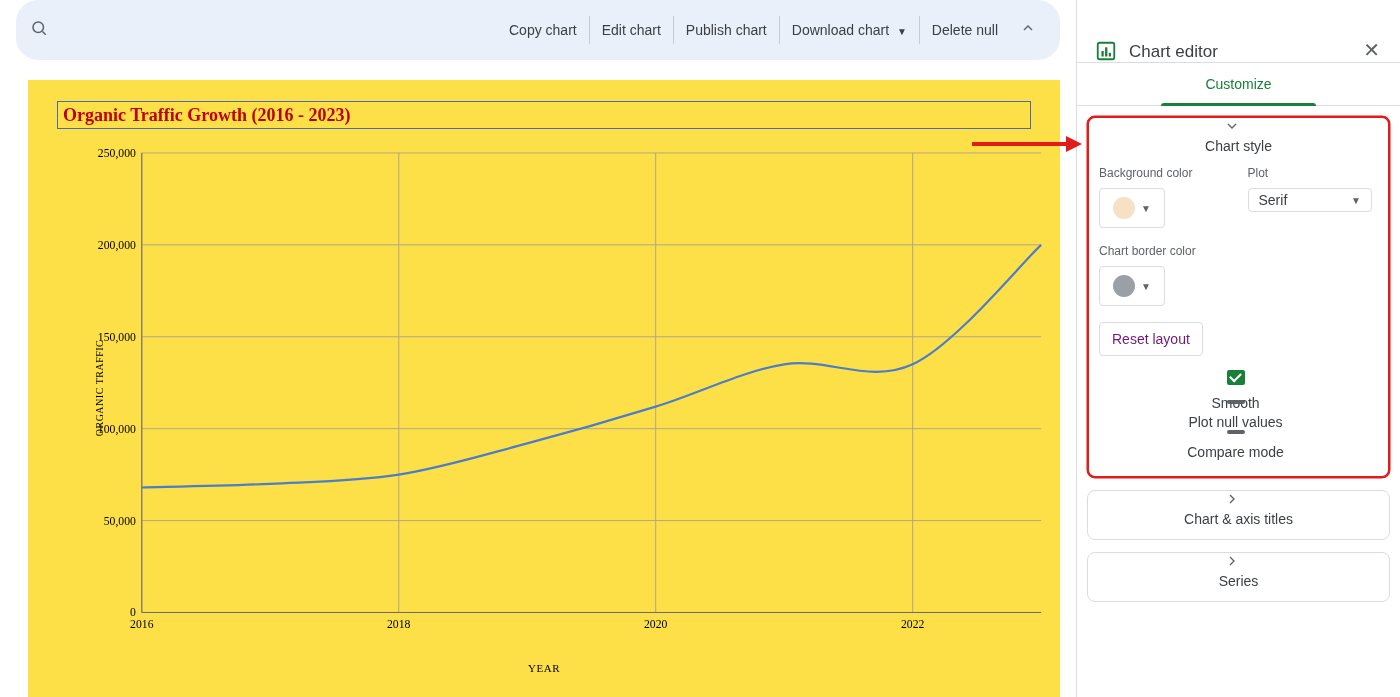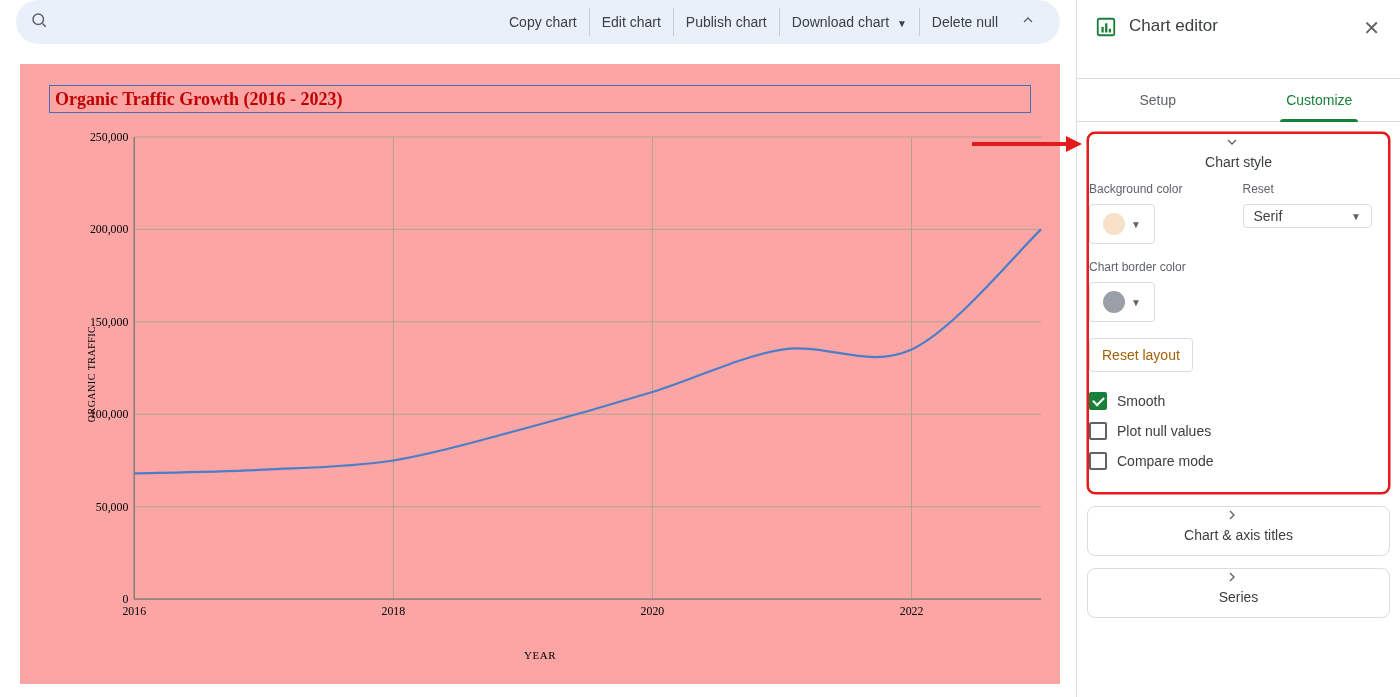--- a/index.html
+++ b/index.html
@@ -1,64 +1,64 @@
 <!DOCTYPE html>
 <html><head>
 <meta charset="utf-8">
 <style>
   * { box-sizing: border-box; margin: 0; padding: 0; font-family: Arial, sans-serif; }
   body { width: 1400px; height: 697px; background: #fff; display: flex; overflow: hidden; }
   .left-pane { width: 1076px; height: 697px; display: flex; flex-direction: column; }
   .right-pane { width: 324px; height: 697px; border-left: 1px solid #dadce0; display: flex; flex-direction: column; }
 
   
-  .toolbar { height: 44px; margin: 0 16px 0 16px; background: #eaf0f9; border-radius: 22px; display: flex; align-items: center; padding: 0 14px; }
+  .toolbar { height: 60px; margin: 0 16px 0 16px; background: #eaf0f9; border-radius: 22px; display: flex; align-items: center; padding: 0 14px; }
   .toolbar .search { flex: 0 0 auto; color: #5f6368; }
   .toolbar .spacer { flex: 1; }
   .toolbar .btn { color: #3c4043; font-size: 14px; padding: 6px 12px; cursor: pointer; border-right: 1px solid #c7ccd1; }
   .toolbar .btn:last-of-type { border-right: none; }
   .toolbar .chev { width: 36px; text-align: center; color: #5f6368; cursor: pointer; }
 
   
-  .chart-area { position: relative; margin: 20px 16px 0 20px; background: #fca5a5; height: 620px; border: 1px dashed transparent; }
+  .chart-area { position: relative; margin: 20px 16px 0 28px; background: #fde047; height: 620px; border: 1px dashed transparent; }
   .chart-title-box { position: absolute; left: 28px; right: 28px; top: 20px; height: 28px; border: 1px solid #4a6db5; }
   .chart-title { position: absolute; left: 30px; top: 20px; font-family: Georgia, 'Times New Roman', serif; font-weight: bold; color: #c00000; font-size: 18px; line-height: 28px; padding-left: 4px; }
   .plot-wrap { position: absolute; left: 60px; top: 68px; right: 12px; bottom: 62px; }
   .y-axis-label { position: absolute; left: 22px; top: 50%; transform: translateY(-50%) rotate(-90deg); transform-origin: center; font-family: Georgia, serif; font-size: 10px; letter-spacing: 0.5px; color: #000; }
   .x-axis-label { position: absolute; bottom: 22px; left: 50%; transform: translateX(-50%); font-family: Liberation Serif, serif; font-size: 11px; letter-spacing: 0.5px; color: #000; }
 
   
   .arrow { position: absolute; left: 972px; top: 136px; width: 110px; height: 16px; }
 
   
-  .editor-header { display: flex; align-items: flex-start; height: 62px; padding: 0 20px 0 18px; margin-top: 16px; }
+  .editor-header { display: flex; align-items: flex-end; height: 62px; padding: 0 20px 0 18px; }
   .editor-header svg.icon { margin-right: 12px; }
   .editor-header h2 { font-size: 17px; font-weight: 500; color: #3c4043; flex: 1; }
   .editor-header .close { color: #5f6368; cursor: pointer; font-size: 20px; }
   .tabs { display: flex; height: 44px; border-top: 1px solid #dadce0; border-bottom: 1px solid #dadce0; }
   .tab { flex: 1; display: flex; align-items: center; justify-content: center; font-size: 14px; color: #5f6368; cursor: pointer; position: relative; }
   .tab.active { color: #188038; font-weight: 500; }
   .tab.active::after { content: ""; position: absolute; bottom: -1px; left: 26%; right: 26%; height: 3px; background: #188038; border-radius: 3px 3px 0 0; }
 
   .sections { flex: 1; overflow: auto; padding: 10px 10px 0 10px; }
   .section { border: 1px solid #dadce0; border-radius: 8px; margin-bottom: 12px; background: #fff; }
   .section.highlight { border: 2px solid #e21b1b; box-shadow: 0 0 0 0.5px #e21b1b; }
   .section-header { display: flex; align-items: center; height: 48px; padding: 0 16px; cursor: pointer; flex-direction: column; }
   .section-header .chev-icon { width: 20px; color: #5f6368; margin-right: 10px; }
   .section-header .label { font-size: 14px; color: #3c4043; font-weight: 500; }
-  .section-body { padding: 0 16px 16px 0; }
+  .section-body { padding: 0 16px 16px 10px; }
   .row { display: flex; gap: 24px; margin-bottom: 16px; }
   .field { flex: 1; display: flex; flex-direction: column; }
   .field-label { font-size: 12px; color: #5f6368; margin-bottom: 8px; }
   .color-swatch-btn { width: 66px; height: 40px; border: 1px solid #dadce0; border-radius: 4px; display: flex; align-items: center; justify-content: center; gap: 6px; cursor: pointer; }
   .color-swatch { width: 22px; height: 22px; border-radius: 50%; }
   .dropdown { height: 24px; border: 1px solid #dadce0; border-radius: 4px; display: flex; align-items: center; padding: 0 10px; cursor: pointer; font-size: 14px; color: #3c4043; }
   .dropdown .dd-text { flex: 1; }
-  .reset-btn { border: 1px solid #dadce0; border-radius: 4px; height: 34px; padding: 0 12px; font-size: 14px; color: #a16207; background: #fff; cursor: pointer; font-weight: 500; margin-bottom: 14px; display: inline-flex; align-items: center; }
-  .check-row { display: flex; align-items: center; height: 30px; gap: 10px; cursor: pointer; }
+  .reset-btn { border: 1px solid #dadce0; border-radius: 4px; height: 34px; padding: 0 12px; font-size: 14px; color: #701a75; background: #fff; cursor: pointer; font-weight: 500; margin-bottom: 14px; display: inline-flex; align-items: center; }
+  .check-row { display: flex; align-items: center; height: 30px; gap: 10px; cursor: pointer; flex-direction: column; }
   .checkbox { width: 18px; height: 18px; border: 2px solid #5f6368; border-radius: 2px; display: flex; align-items: center; justify-content: center; }
   .checkbox.checked { background: #188038; border-color: #188038; }
   .checkbox.checked::after { content: ""; width: 5px; height: 9px; border: solid #fff; border-width: 0 2px 2px 0; transform: rotate(45deg) translate(-1px,-1px); }
   .check-label { font-size: 14px; color: #3c4043; }
 
   
   .ytick, .xtick { font-family: Georgia, serif; font-size: 12px; fill: #000; }
 </style>
 </head>
 <body>
@@ -132,42 +132,41 @@
     <svg class="icon" width="22" height="22" viewBox="0 0 24 24">
         <rect x="3" y="3" width="18" height="18" rx="2" fill="none" stroke="#188038" stroke-width="2"></rect>
         <rect x="7" y="12" width="2.5" height="6" fill="#188038"></rect>
         <rect x="11" y="8" width="2.5" height="10" fill="#188038"></rect>
         <rect x="15" y="14" width="2.5" height="4" fill="#188038"></rect>
       </svg>
     <h2>Chart editor</h2>
     <span class="close">✕</span>
   </div>
   <div class="tabs">
-    <div class="tab">Setup</div>
     <div class="tab active">Customize</div>
   </div>
   <div class="sections">
     <div class="section highlight">
       <div class="section-header">
         <span class="chev-icon"><svg width="16" height="16" viewBox="0 0 24 24" fill="none" stroke="currentColor" stroke-width="2">
               <polyline points="6 9 12 15 18 9"></polyline>
             </svg></span>
         <span class="label">Chart style</span>
       </div>
       <div class="section-body">
         <div class="row">
           <div class="field">
             <span class="field-label">Background color</span>
             <div class="color-swatch-btn">
               <span class="color-swatch" id="bg-swatch" style="background: rgb(246, 224, 198);"></span>
               <span style="font-size:10px;color:#5f6368;">▼</span>
             </div>
           </div>
           <div class="field">
-            <span class="field-label">Reset</span>
+            <span class="field-label">Plot</span>
             <div class="dropdown">
               <span class="dd-text">Serif</span>
               <span style="font-size:10px;color:#5f6368;">▼</span>
             </div>
           </div>
         </div>
         <div class="row">
           <div class="field" style="flex:0 0 auto">
             <span class="field-label">Chart border color</span>
             <div class="color-swatch-btn">

